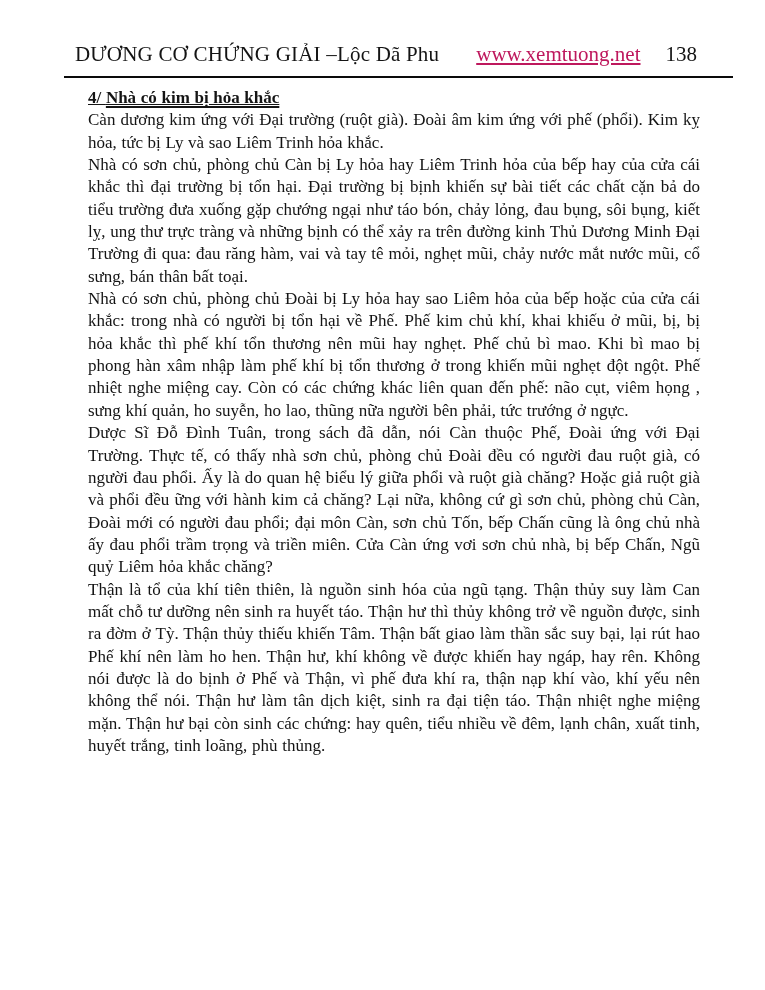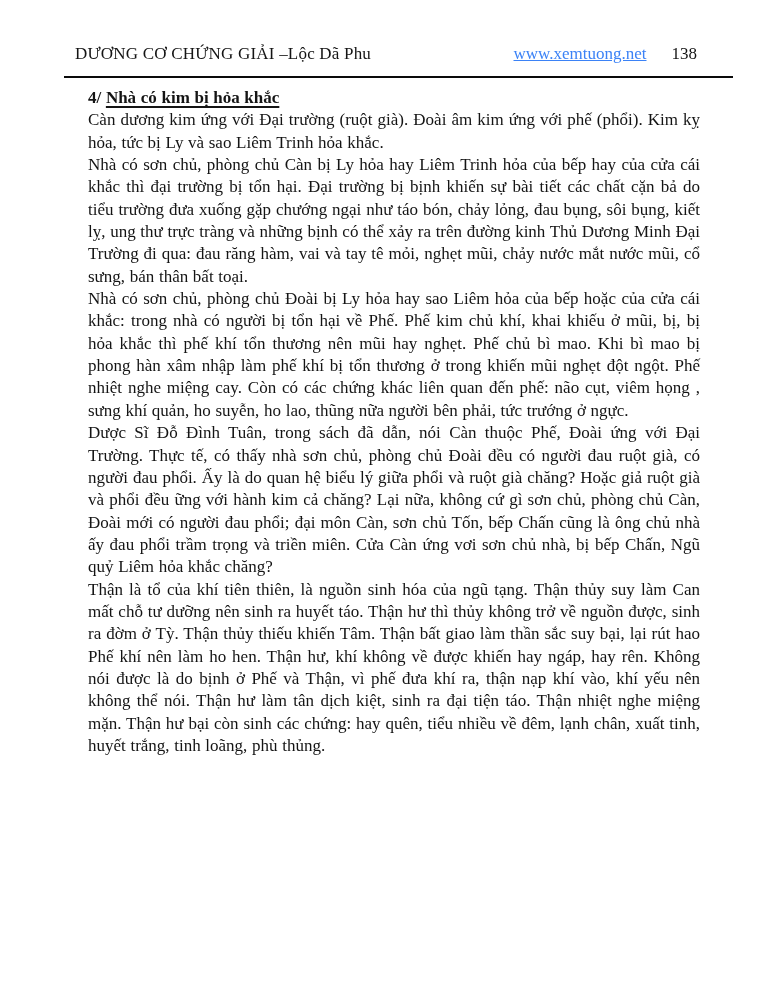--- a/index.html
+++ b/index.html
@@ -18,30 +18,30 @@
     font-family: "Liberation Serif", serif;
     color: #141414;
   }
   .header {
     position: absolute;
     left: 75px;
     top: 44px;
     width: 622px;
     display: flex;
     align-items: baseline;
-    font-size: 17px;
+    font-size: 21px;
     line-height: 20px;
     white-space: nowrap;
   }
   .header-title {
     letter-spacing: 0.2px;
   }
   .header-link {
     margin-left: auto;
-    color: #3b82f6;
+    color: #be185d;
     text-decoration: underline;
     cursor: pointer;
   }
   .header-pagenum {
     margin-left: 25px;
     font-family: Liberation Serif, serif;
   }
   .header-rule {
     position: absolute;
     left: 64px;
@@ -62,20 +62,21 @@
     text-align: justify;
     word-spacing: 0.4px;
   }
   .content p {
     margin: 0;
     padding: 0;
   }
   .heading {
     font-weight: bold;
     text-align: left;
+    text-decoration: underline;
   }
   .heading .htitle {
     text-decoration: underline;
     text-decoration-thickness: 1.5px;
     text-underline-offset: 3px;
   }
 </style>
 </head>
 <body>
 

